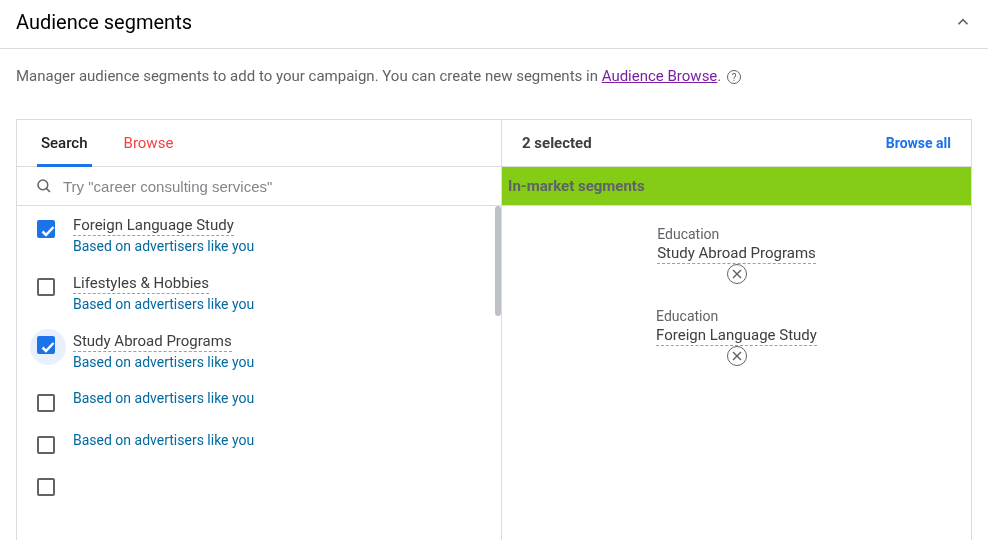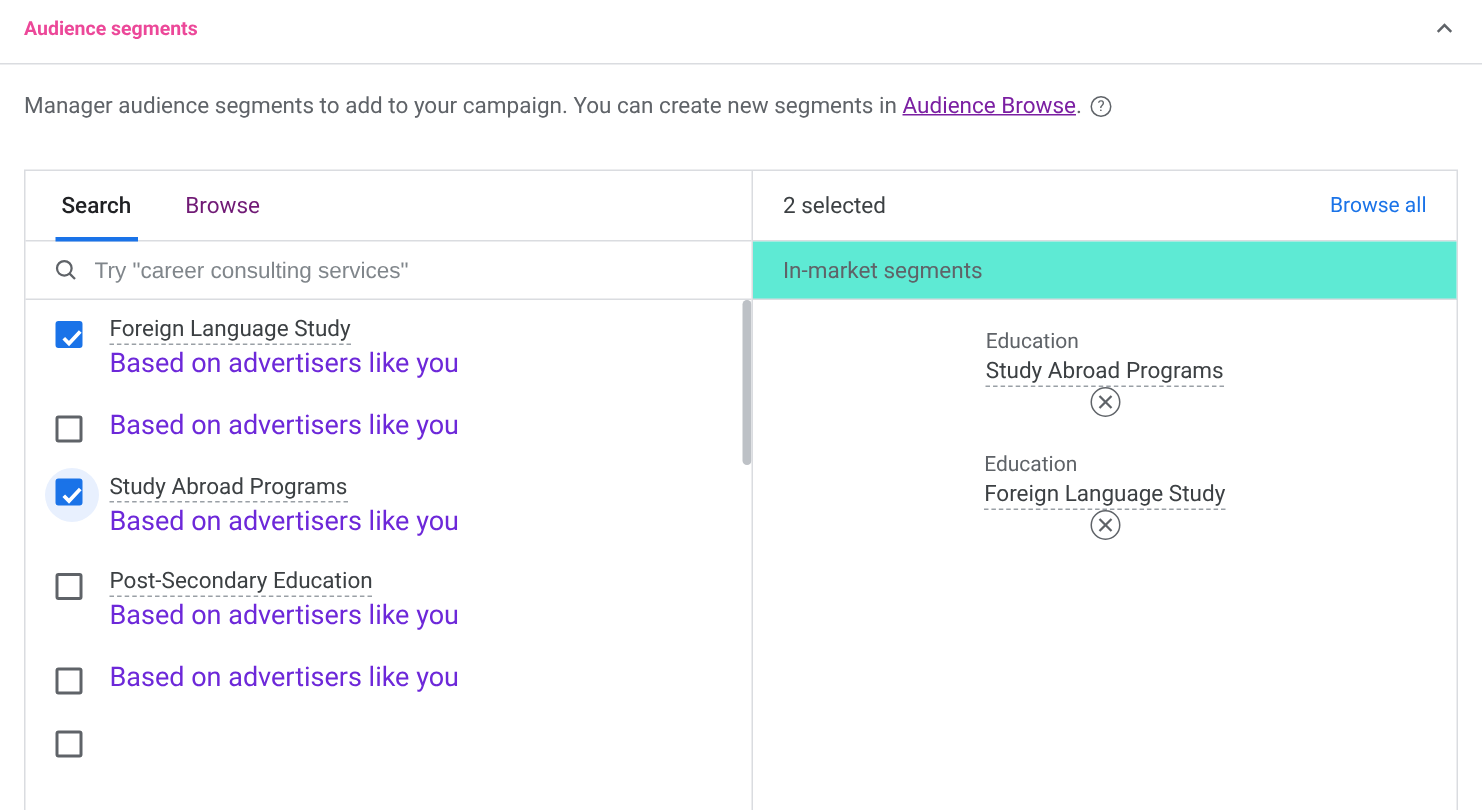--- a/index.html
+++ b/index.html
@@ -12,23 +12,23 @@
     height: 540px;
     overflow: hidden;
   }
   .header-row {
     display: flex;
     justify-content: space-between;
     align-items: center;
     padding: 10px 16px 14px 16px;
   }
   .header-title {
-    font-size: 13px;
-    font-weight: 700;
-    color: #ec4899;
+    font-size: 20px;
+    font-weight: 400;
+    color: #000000;
   }
   .chevron { width: 18px; height: 18px; }
   .divider { height: 1px; background: #dadce0; }
   .instruction {
     padding: 18px 16px 18px 16px;
     font-size: 15px;
     color: #5f6368;
   }
   .instruction a {
     color: #7b1fa2;
@@ -57,21 +57,21 @@
 
   .tabs {
     display:flex;
     gap: 28px;
     padding: 0 20px;
     border-bottom:1px solid #dadce0;
   }
   .tab {
     padding: 14px 4px 12px 4px;
     font-size: 15px;
-    color:#701a75;
+    color:#ef4444;
     cursor:pointer;
   }
   .tab.active {
     color:#202124;
     border-bottom: 3px solid #1a73e8;
     font-weight:500;
     margin-bottom:-1px;
   }
   .search-row {
     display:flex;
@@ -123,39 +123,40 @@
   .item-texts { display:flex; flex-direction:column; gap:2px;}
   .item-title {
     font-size:15px;
     color:#3c4043;
     border-bottom:1px dashed #9aa0a6;
     display:inline-block;
     width:fit-content;
     padding-bottom:1px;
   }
   .item-sub {
-    font-size:18px;
-    color:#6d28d9;
+    font-size:14px;
+    color:#0369a1;
   }
 
   .right-header {
     display:flex;
     justify-content:space-between;
     align-items:center;
     padding: 14px 20px;
     border-bottom:1px solid #dadce0;
+    font-weight:bold;
   }
   .selected-count { font-size:15px; color:#3c4043;}
   .clear-all { color:#1a73e8; font-size:14px; cursor:pointer;}
   .subheader {
-    background:#5eead4;
-    padding: 10px 20px;
+    background:#84cc16;
+    padding: 10px 6px;
     font-size:15px;
     color:#5f6368;
-    font-weight:400;
+    font-weight:700;
     border-bottom:1px solid #dadce0;
   }
   .selected-list { padding: 8px 0; }
   .sel-item {
     display:flex;
     justify-content:space-between;
     align-items:center;
     padding:12px 20px;
     flex-direction:column;
   }
@@ -222,38 +223,38 @@
             </svg>
           </div>
           <div class="item-texts">
             <div class="item-title">Foreign Language Study</div>
             <div class="item-sub">Based on advertisers like you</div>
           </div>
         </div>
         <div class="list-item">
           <div class="checkbox"></div>
           <div class="item-texts">
+            <div class="item-title">Lifestyles &amp; Hobbies</div>
             <div class="item-sub">Based on advertisers like you</div>
           </div>
         </div>
         <div class="list-item">
           <div class="checkbox checked halo">
             <svg viewBox="0 0 18 18" width="18" height="18">
               <polyline points="3.5 9.5 7 13 14.5 5" fill="none" stroke="#fff" stroke-width="2.5"></polyline>
             </svg>
           </div>
           <div class="item-texts">
             <div class="item-title">Study Abroad Programs</div>
             <div class="item-sub">Based on advertisers like you</div>
           </div>
         </div>
         <div class="list-item">
           <div class="checkbox"></div>
           <div class="item-texts">
-            <div class="item-title">Post-Secondary Education</div>
             <div class="item-sub">Based on advertisers like you</div>
           </div>
         </div>
         <div class="list-item">
           <div class="checkbox"></div>
           <div class="item-texts">
             <div class="item-sub">Based on advertisers like you</div>
           </div>
         </div>
         <div class="list-item">

